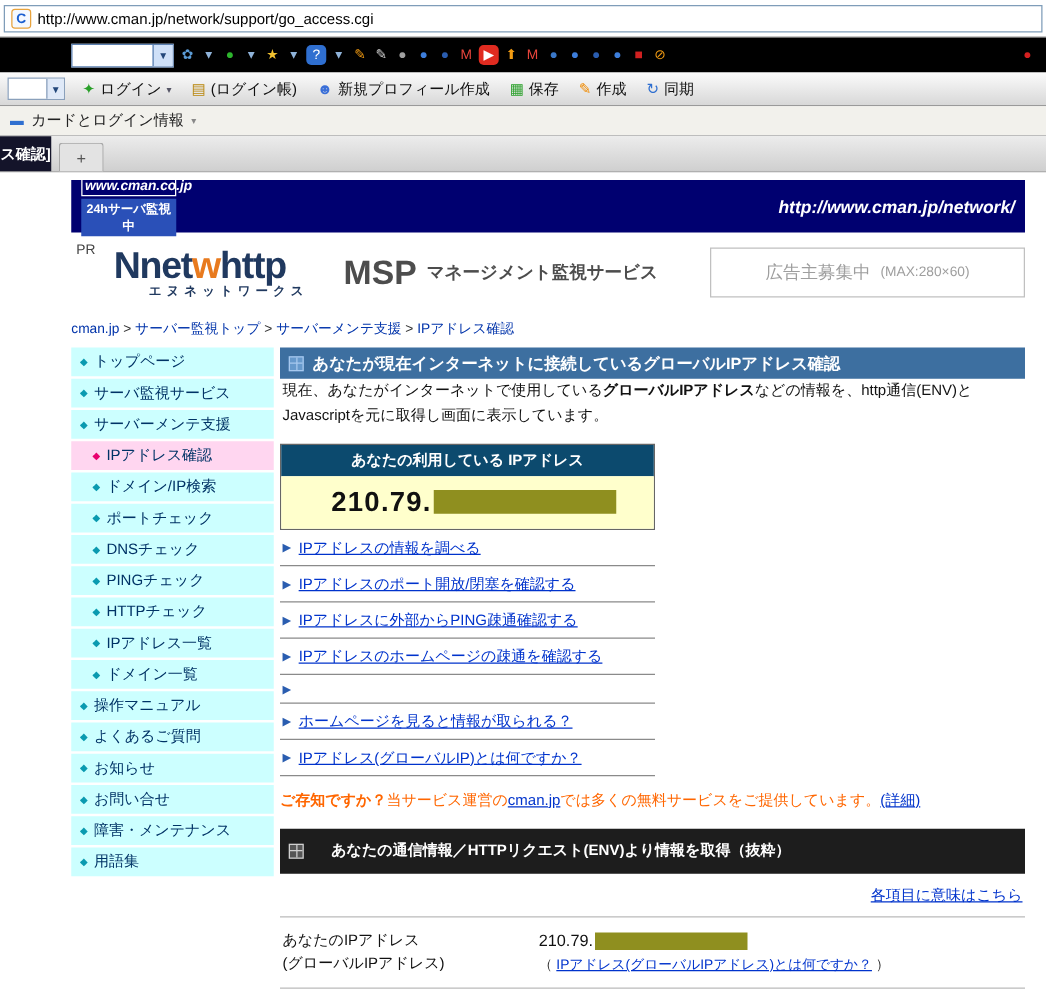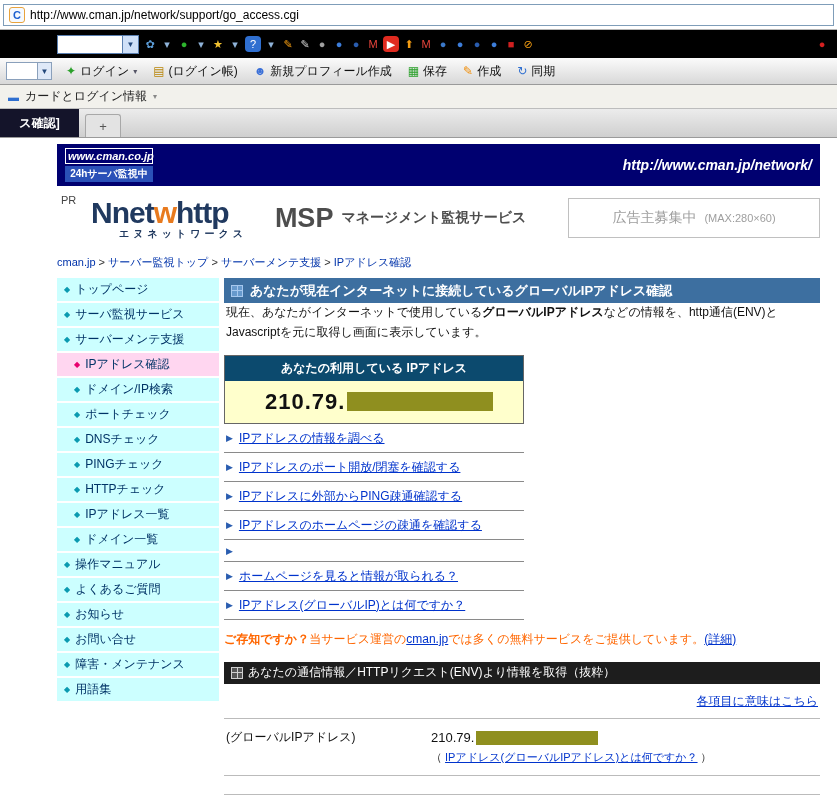--- a/index.html
+++ b/index.html
@@ -28,28 +28,28 @@
   .rf-items { display:flex; align-items:center; gap:16px; }
   .rf-item { display:flex; align-items:center; gap:4px; font-size:12px; color:#111; cursor:pointer; }
   .rf-glyph { font-size:12px; }
   .rf-dd { font-size:8px; color:#556; }
 
   .cards-bar { height:24px; background:#f2f1ec; border-bottom:1px solid #bdbdbd; display:flex; align-items:center; gap:6px; padding:0 8px; font-size:12px; color:#222; }
   .cards-glyph { color:#2f6fd0; font-size:11px; }
   .cards-chevron { color:#888; font-size:8px; }
 
   .tab-bar { height:29px; background:linear-gradient(#ececec,#cfcfcf); border-bottom:1px solid #9a9a9a; display:flex; align-items:stretch; }
-  .tab-active { width:79px; background:#14142a; color:#fff; font-weight:bold; font-size:12px; display:flex; align-items:center; justify-content:center; }
+  .tab-active { width:41px; background:#14142a; color:#fff; font-weight:bold; font-size:12px; display:flex; align-items:center; justify-content:center; }
   .tab-new { width:36px; margin:5px 0 0 6px; background:#e3e3e3; border:1px solid #a8a8a8; border-bottom:none; border-radius:3px 3px 0 0; color:#555; font-size:13px; display:flex; align-items:center; justify-content:center; }
 
   
   .page { padding:6px 17px 0 57px; background:#fff; }
 
   .banner { height:42px; background:#000070; display:flex; justify-content:space-between; align-items:center; padding:3px 8px; }
-  .logo-wrap { display:flex; flex-direction:column; gap:2px; width:88px; }
+  .logo-wrap { display:flex; flex-direction:column; gap:2px; width:76px; }
   .logo-box { border:1px solid #fff; color:#fff; font-style:italic; font-weight:bold; font-size:11px; text-align:center; padding:1px 2px; }
   .logo-badge { background:#2a50b8; color:#fff; font-size:10px; font-weight:bold; text-align:center; padding:1px 2px; }
   .banner-right { text-align:right; line-height:1.35; }
   .banner-line1 { color:#ffff99; font-weight:bold; font-size:13px; }
   .banner-line2 { color:#fff; font-weight:bold; font-size:14px; font-style:italic; }
 
   .ad { position:relative; margin-top:8px; height:48px; display:flex; align-items:center; padding-left:34px; }
   .pr { position:absolute; left:4px; top:0; font-size:11px; color:#444; }
   .brand-block { display:flex; flex-direction:column; line-height:1.05; }
   .brand { font-weight:bold; color:#20395f; font-size:30px; letter-spacing:-1px; }
@@ -99,21 +99,21 @@
 
   .link-list { width:300px; }
   .link-row { border-bottom:1px solid #8a8a8a; padding:6px 2px 5px; display:flex; align-items:center; gap:6px; cursor:pointer; }
   .link-row .arr { color:#2a5db0; font-size:9px; }
   .link-text { color:#0033cc; text-decoration:underline; font-size:12px; }
 
   .notice { margin:11px 0 14px; font-size:12px; color:#ff6600; }
   .notice .lead { font-weight:bold; }
   .blue-link { color:#0033cc; text-decoration:underline; cursor:pointer; }
 
-  .env-head { background:#1d1d1d; color:#fff; font-weight:normal; font-size:12px; height:22px; display:flex; align-items:center; gap:5px; padding:0 7px; margin-top:4px; }
+  .env-head { background:#1d1d1d; color:#fff; font-weight:bold; font-size:12px; height:36px; display:flex; align-items:center; gap:22px; padding:0 7px; margin-top:4px; }
   .meaning { text-align:right; font-size:12px; margin:9px 2px 8px; }
 
   .env-table { border-top:1px solid #bbb; }
   .env-row { display:flex; border-bottom:1px solid #bbb; padding:9px 2px; }
   .env-label { width:205px; flex:none; font-size:12px; line-height:1.5; color:#111; }
   .env-value { flex:1; font-size:13px; line-height:1.5; color:#111; }
   .env-note { font-size:11px; color:#333; margin-top:2px; }
 </style>
 </head>
 <body>
@@ -361,20 +361,21 @@
       </div>
 
       <div class="meaning">
         <span class="blue-link">各項目に意味はこちら</span>
       </div>
 
       <div class="env-table">
 
         <div class="env-row">
           <div class="env-label">
+            <div>あなたのIPアドレス</div>
             <div>(グローバルIPアドレス)</div>
           </div>
           <div class="env-value">
             <div>
               <span>210.79.</span><span class="redact row1"></span>
             </div>
             <div class="env-note"><span>（ </span><span class="blue-link">IPアドレス(グローバルIPアドレス)とは何ですか？</span><span> ）</span></div>
           </div>
         </div>
 

